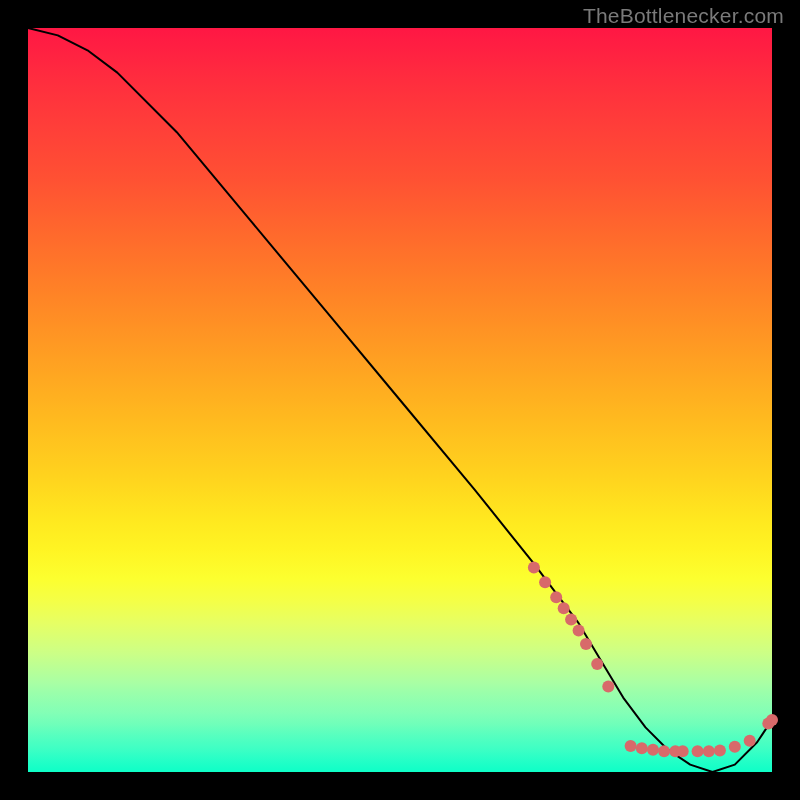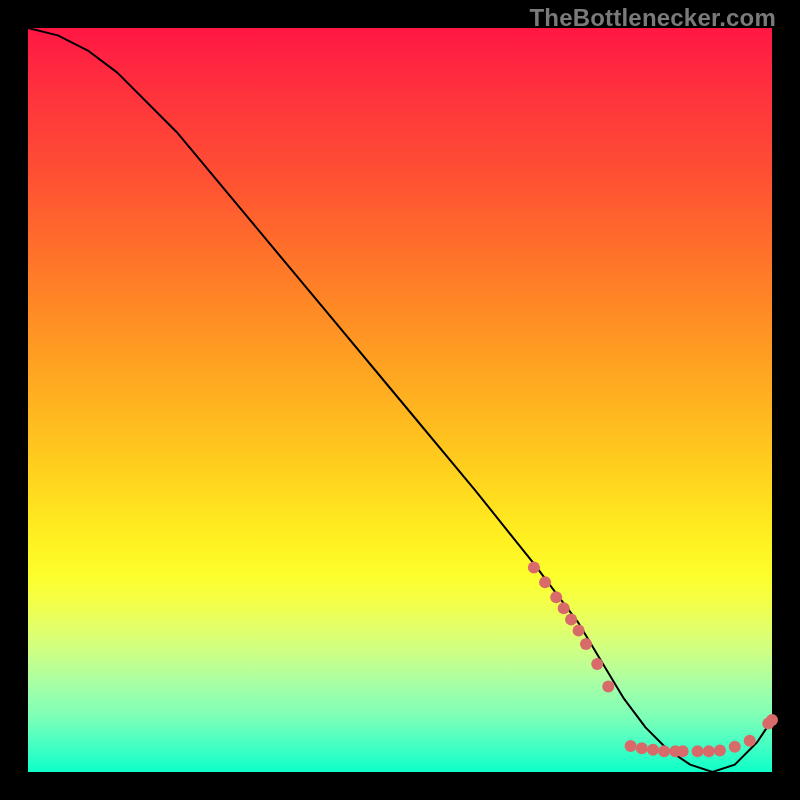--- a/index.html
+++ b/index.html
@@ -13,24 +13,24 @@
   }
   .frame {
     position: relative;
     width: 800px;
     height: 800px;
     background: #000;
   }
   .attribution {
     position: absolute;
     top: 4px;
-    right: 24px;
+    right: 16px;
     color: #7a7a7a;
-    font-size: 24px;
-    font-weight: 700;
+    font-size: 21px;
+    font-weight: 400;
     letter-spacing: 0.2px;
     user-select: none;
   }
   .plot-outer {
     position: absolute;
     left: 28px;
     top: 28px;
     width: 744px;
     height: 744px;
     background: #000;

